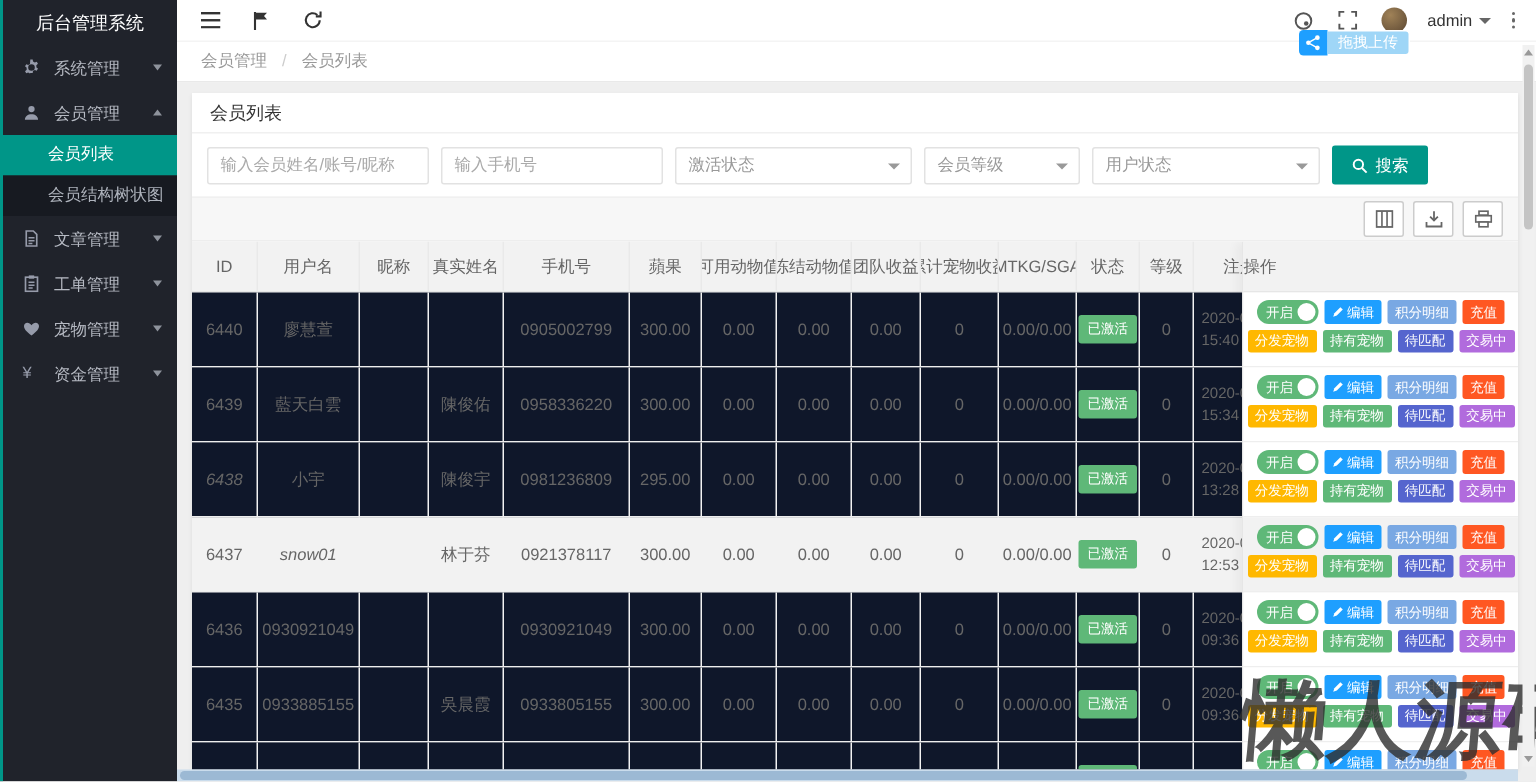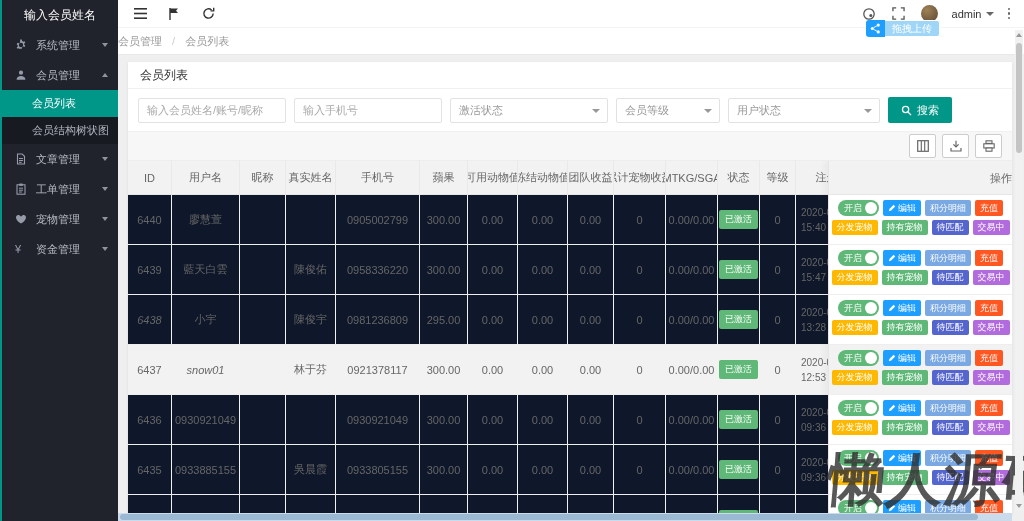--- a/index.html
+++ b/index.html
@@ -26,21 +26,21 @@
 .tb-ico{display:inline-flex;align-items:center;justify-content:center;width:16px;height:16px;margin-right:18px;cursor:pointer;}
 .tb-right{margin-left:auto;display:flex;align-items:center;gap:14px;}
 .tb-right .tb-ico{margin-right:0;}
 .avatar{width:17px;height:17px;border-radius:50%;background:radial-gradient(circle at 35% 30%,#a08257,#5a4632);cursor:pointer;}
 .uname{font-size:11px;color:#333;cursor:pointer;display:flex;align-items:center;gap:4px;}
 .caret{width:0;height:0;border-left:4px solid transparent;border-right:4px solid transparent;border-top:4px solid #666;}
 .kebab{display:inline-flex;flex-direction:column;gap:2px;cursor:pointer;}
 .kebab i{width:2.5px;height:2.5px;border-radius:50%;background:#666;}
 
 
-.crumbs{height:27px;line-height:27px;background:#fff;border-bottom:1px solid #e9e9e9;padding-left:0;font-size:11px;color:#999;}
+.crumbs{height:27px;line-height:27px;background:#fff;border-bottom:1px solid #e9e9e9;padding-left:16px;font-size:11px;color:#999;}
 .crumbs .sep{margin:0 7px;color:#ccc;}
 
 
 .card{position:absolute;left:10px;top:62px;width:884px;height:451px;background:#fff;overflow:hidden;box-shadow:0 1px 3px rgba(0,0,0,.08);}
 .card-h{height:27px;line-height:27px;padding-left:12px;font-size:12px;color:#333;border-bottom:1px solid #f0f0f0;}
 .filters{display:flex;align-items:center;gap:8px;padding:8px 10px;}
 .f-input{height:25px;border:1px solid #e2e2e2;border-radius:2px;font-size:11px;color:#666;padding:0 8px;outline:none;font-family:"Liberation Sans",sans-serif;}
 .f-input::placeholder{color:#aaa;}
 .f-select{position:relative;height:25px;border:1px solid #e2e2e2;border-radius:2px;font-size:11px;color:#999;line-height:23px;padding:0 20px 0 8px;cursor:pointer;background:#fff;white-space:nowrap;overflow:hidden;}
 .f-select .caret{position:absolute;right:7px;top:10px;border-top-color:#999;}
@@ -55,21 +55,21 @@
 .thead{display:flex;height:34px;background:#f2f2f2;border-bottom:1px solid #e6e6e6;}
 .th{font-size:11px;color:#666;display:flex;align-items:center;justify-content:center;border-right:1px solid #e9e9e9;overflow:hidden;white-space:nowrap;flex:none;}
 .row{display:flex;height:50px;border-bottom:1px solid #eee;background:#0f172a;}
 .row.hl{background:#f2f2f2;}
 .td{font-size:11px;color:#666;display:flex;align-items:center;justify-content:center;border-right:1px solid #f2f2f2;overflow:hidden;white-space:nowrap;flex:none;}
 .td .two{text-align:left;line-height:15px;font-size:10px;color:#666;overflow:hidden;}
 .badge{background:var(--green);color:#fff;font-size:9px;padding:3px 6px;border-radius:2px;}
 
 
 .fixedcol{position:absolute;top:0;right:0;width:184px;height:100%;background:#fff;border-left:1px solid #e6e6e6;box-shadow:-4px 0 6px rgba(0,0,0,.04);z-index:5;}
-.fixedcol .fh{height:34px;line-height:34px;background:#f2f2f2;border-bottom:1px solid #e6e6e6;text-align:right;font-size:11px;color:#666;}
+.fixedcol .fh{height:34px;line-height:34px;background:#f2f2f2;border-bottom:1px solid #e6e6e6;text-align:left;font-size:11px;color:#666;}
 .frow{height:50px;border-bottom:1px solid #eee;background:#fff;padding-top:5px;}
 .frow.hl{background:#f2f2f2;}
 .aline{display:flex;justify-content:center;gap:4px;margin-bottom:4px;}
 .abtn{display:inline-flex;align-items:center;gap:2px;color:#fff;font-size:9px;padding:3px 5px;border-radius:2px;cursor:pointer;white-space:nowrap;line-height:1;border:none;font-family:"Liberation Sans",sans-serif;}
 .b-blue{background:var(--blue);} .b-soft{background:var(--softblue);} .b-red{background:var(--red);}
 .b-orange{background:var(--orange);} .b-green{background:var(--green);} .b-indigo{background:var(--indigo);}
 .b-purple{background:var(--purple);}
 .switch{display:inline-flex;align-items:center;background:var(--green);border-radius:9px;height:16px;padding:0 2px 0 6px;gap:3px;cursor:pointer;}
 .sw-label{color:#fff;font-size:9px;}
 .sw-knob{width:12px;height:12px;border-radius:50%;background:#fff;}
@@ -90,21 +90,21 @@
 .upload-badge{position:absolute;left:866px;top:20px;display:flex;z-index:50;cursor:pointer;height:17px;}
 .ub-ico{width:19px;background:var(--blue);border-radius:3px 0 0 3px;display:flex;align-items:center;justify-content:center;}
 .ub-label{background:#9fd6f7;border:1px solid #fff;border-left:none;color:#fff;font-size:10px;line-height:15px;padding:0 7px;border-radius:0 3px 3px 0;white-space:nowrap;}
 </style>
 </head>
 <body>
 
 <div class="screen">
 
   <aside class="sidebar">
-    <div class="logo">输入会员姓名</div>
+    <div class="logo">后台管理系统</div>
     <nav id="side-nav">
         <div class="nav-item">
           <span class="nav-ico">
             <svg width="12" height="12" viewBox="0 0 12 12">
               <path fill="#969baa" d="M6 3.8A2.2 2.2 0 1 0 6 8.2 2.2 2.2 0 0 0 6 3.8zM5.2.6h1.6l.2 1.4c.45.13.85.36 1.2.66l1.3-.5.8 1.38-1.1.9a4 4 0 0 1 0 1.4l1.1.9-.8 1.38-1.3-.5c-.35.3-.75.53-1.2.66l-.2 1.42H5.2L5 9.98a3.9 3.9 0 0 1-1.2-.66l-1.3.5-.8-1.38 1.1-.9a4 4 0 0 1 0-1.4l-1.1-.9.8-1.38 1.3.5c.35-.3.75-.53 1.2-.66z"></path>
             </svg>
           </span>
           <span class="nav-label">系统管理</span>
           <span class="chev down"></span>
         </div>
@@ -317,21 +317,21 @@
               <div class="td" style="width: 46px;">0.00</div>
               <div class="td" style="width: 52px;">0</div>
               <div class="td" style="width: 52px;">0.00/0.00</div>
               <div class="td" style="width: 42px;">
                 <span class="badge">已激活</span>
               </div>
               <div class="td" style="width: 36px;">0</div>
               <div class="td" style="width: 84px; justify-content: flex-start; padding-left: 5px;">
                 <div class="two">
                   <div>2020-0</div>
-                  <div>15:47</div>
+                  <div>15:34</div>
                 </div>
               </div>
             </div>
             <div class="row">
               <div class="td" style="width: 44px; font-style: italic;">6438</div>
               <div class="td" style="width: 68px;">小宇</div>
               <div class="td" style="width: 46px;"></div>
               <div class="td" style="width: 50px;">陳俊宇</div>
               <div class="td" style="width: 84px;">0981236809</div>
               <div class="td" style="width: 48px;">295.00</div>

